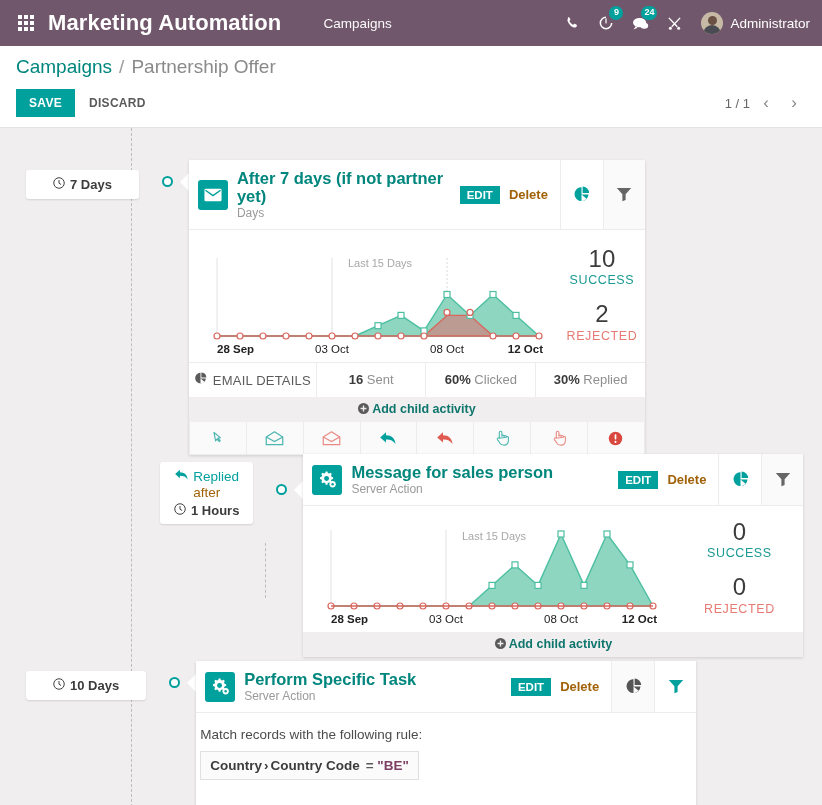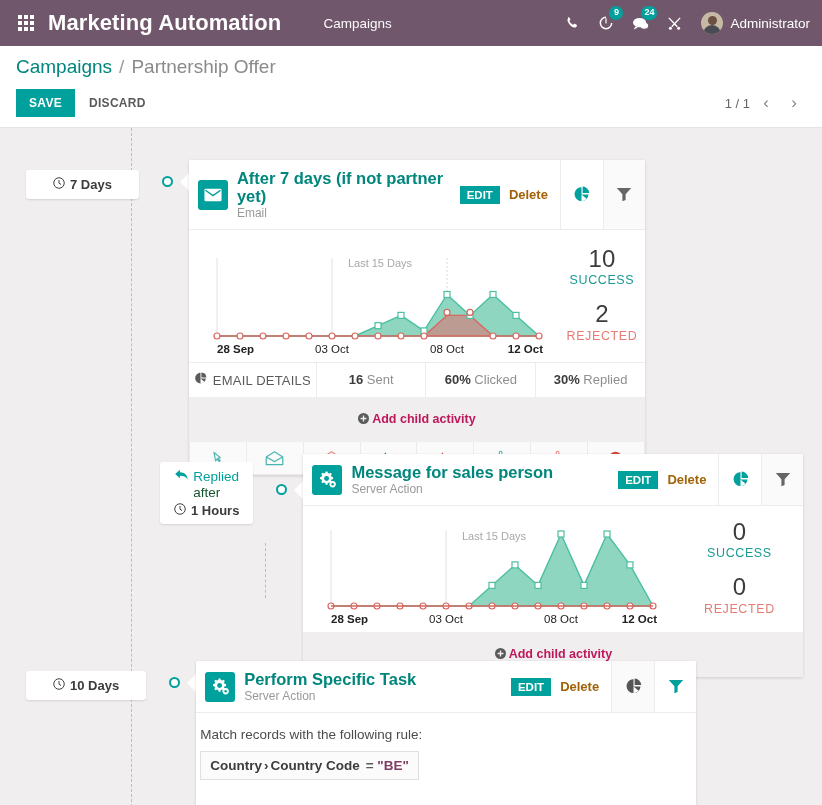--- a/index.html
+++ b/index.html
@@ -122,21 +122,21 @@
   .det-cell {
     flex: 1; text-align: center; font-size: 13px; color: #8f8f8f;
     padding: 9px 4px; border-left: 1px solid #ececec;
   }
   .det-cell:first-child { border-left: none; display: flex; align-items: center; justify-content: center; gap: 6px; color: #5b5b5b; font-weight: normal; }
   .det-cell b { color: #3c3c3c; }
   .det-title { font-size: 13px; color: #5b5b5b; letter-spacing: .2px; }
 
   .add-child {
     background: #f0eeee; text-align: center; font-size: 12.5px; font-weight: bold;
-    color: #be185d; padding: 15px 0; cursor: pointer;
+    color: #0f766e; padding: 5px 0; cursor: pointer;
   }
   .add-child .plus { display: inline-block; margin-right: 3px; vertical-align: -1px; }
 
   
   .icon-bar { display: flex; background: #fafafa; border: 1px solid #ececec; border-top: none; }
   .icon-cell {
     flex: 1; height: 32px; display: flex; align-items: center; justify-content: center;
     border-left: 1px solid #ececec; cursor: pointer;
   }
   .icon-cell:first-child { border-left: none; }
@@ -246,21 +246,21 @@
       <div class="card-head">
         <div class="head-main">
           <div class="act-icon">
             <svg width="18" height="14" viewBox="0 0 20 15">
                 <rect x="0.5" y="0.5" width="19" height="14" rx="1.5" fill="#fff"></rect>
                 <path d="M1.6 2.2L10 8.2l8.4-6" stroke="#00a09d" stroke-width="1.6" fill="none"></path>
               </svg>
           </div>
           <div>
             <div class="act-title">After 7 days (if not partner yet)</div>
-            <div class="act-sub">Email</div>
+            <div class="act-sub">Days</div>
           </div>
         </div>
         <div class="head-actions">
           <span class="edit-pill">EDIT</span>
           <span class="delete-link">Delete</span>
         </div>
         <div class="tabs">
           <div class="tab">
             <svg width="17" height="17" viewBox="0 0 18 18">
                 <path d="M8 1.2A7.4 7.4 0 1 0 16.4 9H9V1.2z" fill="#00a09d"></path>
@@ -419,21 +419,21 @@
   <div class="row" style="left:160px; top:326px;">
     <div class="time-badge multiline" style="margin-top:8px;">
       <div class="trigger-line">
         <span>
           <svg width="15" height="13" viewBox="0 0 18 16">
               <path d="M7 2.2v3C12.5 5.4 16 8 16.5 14c-2-3.4-5-4.6-9.5-4.6v3.1L1.2 7.4z" fill="#00a09d"></path>
             </svg>
         </span>
         <span>Replied</span>
       </div>
-      <div style="color:#14532d; font-weight:normal; font-size:13.5px;">after</div>
+      <div style="color:#a16207; font-weight:normal; font-size:13.5px;">after</div>
       <div style="display:flex; align-items:center; gap:5px; margin-top:2px;">
         <span>
           <svg width="12" height="12" viewBox="0 0 16 16">
               <circle cx="8" cy="8" r="7" fill="none" stroke="#3c3c3c" stroke-width="1.3"></circle>
               <path d="M8 4v4.3l2.8 1.7" stroke="#3c3c3c" stroke-width="1.3" fill="none"></path>
             </svg>
         </span>
         <span>1 Hours</span>
       </div>
     </div>

